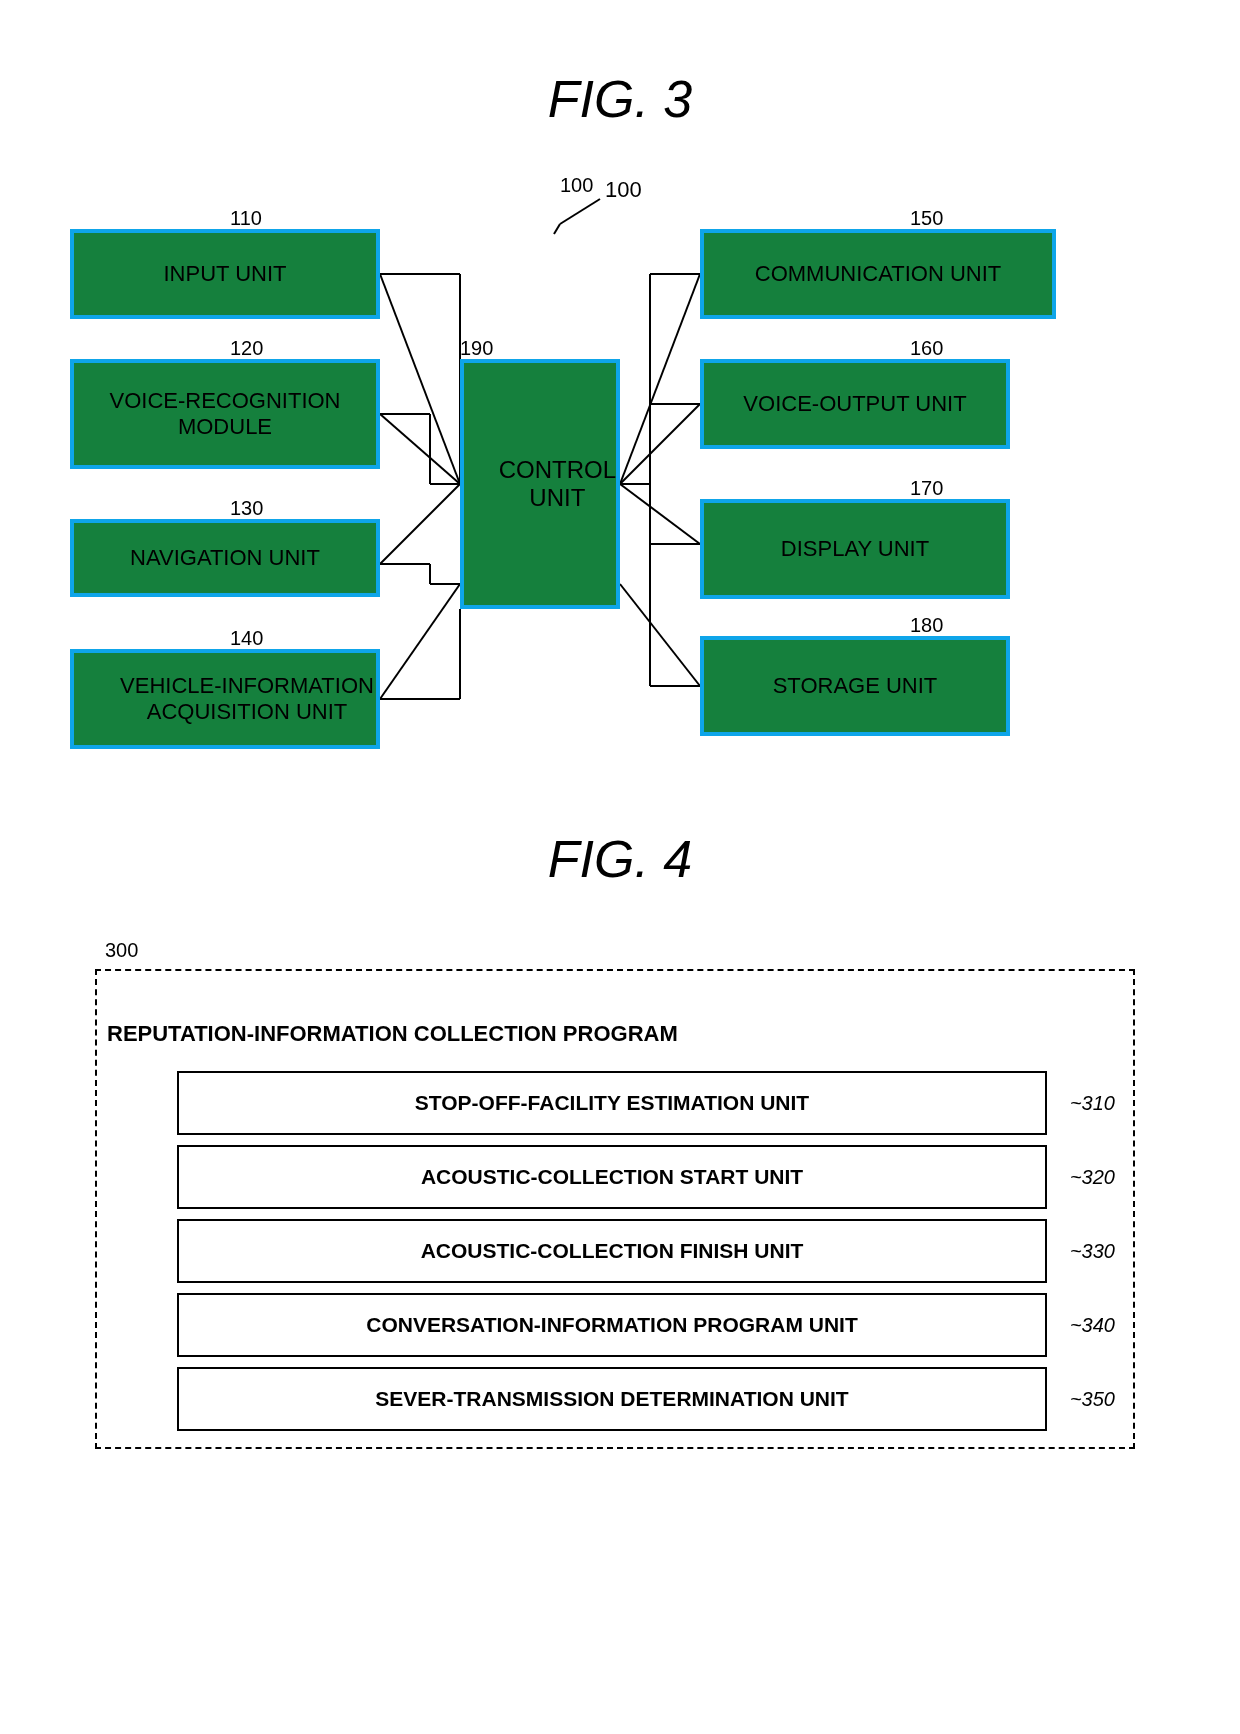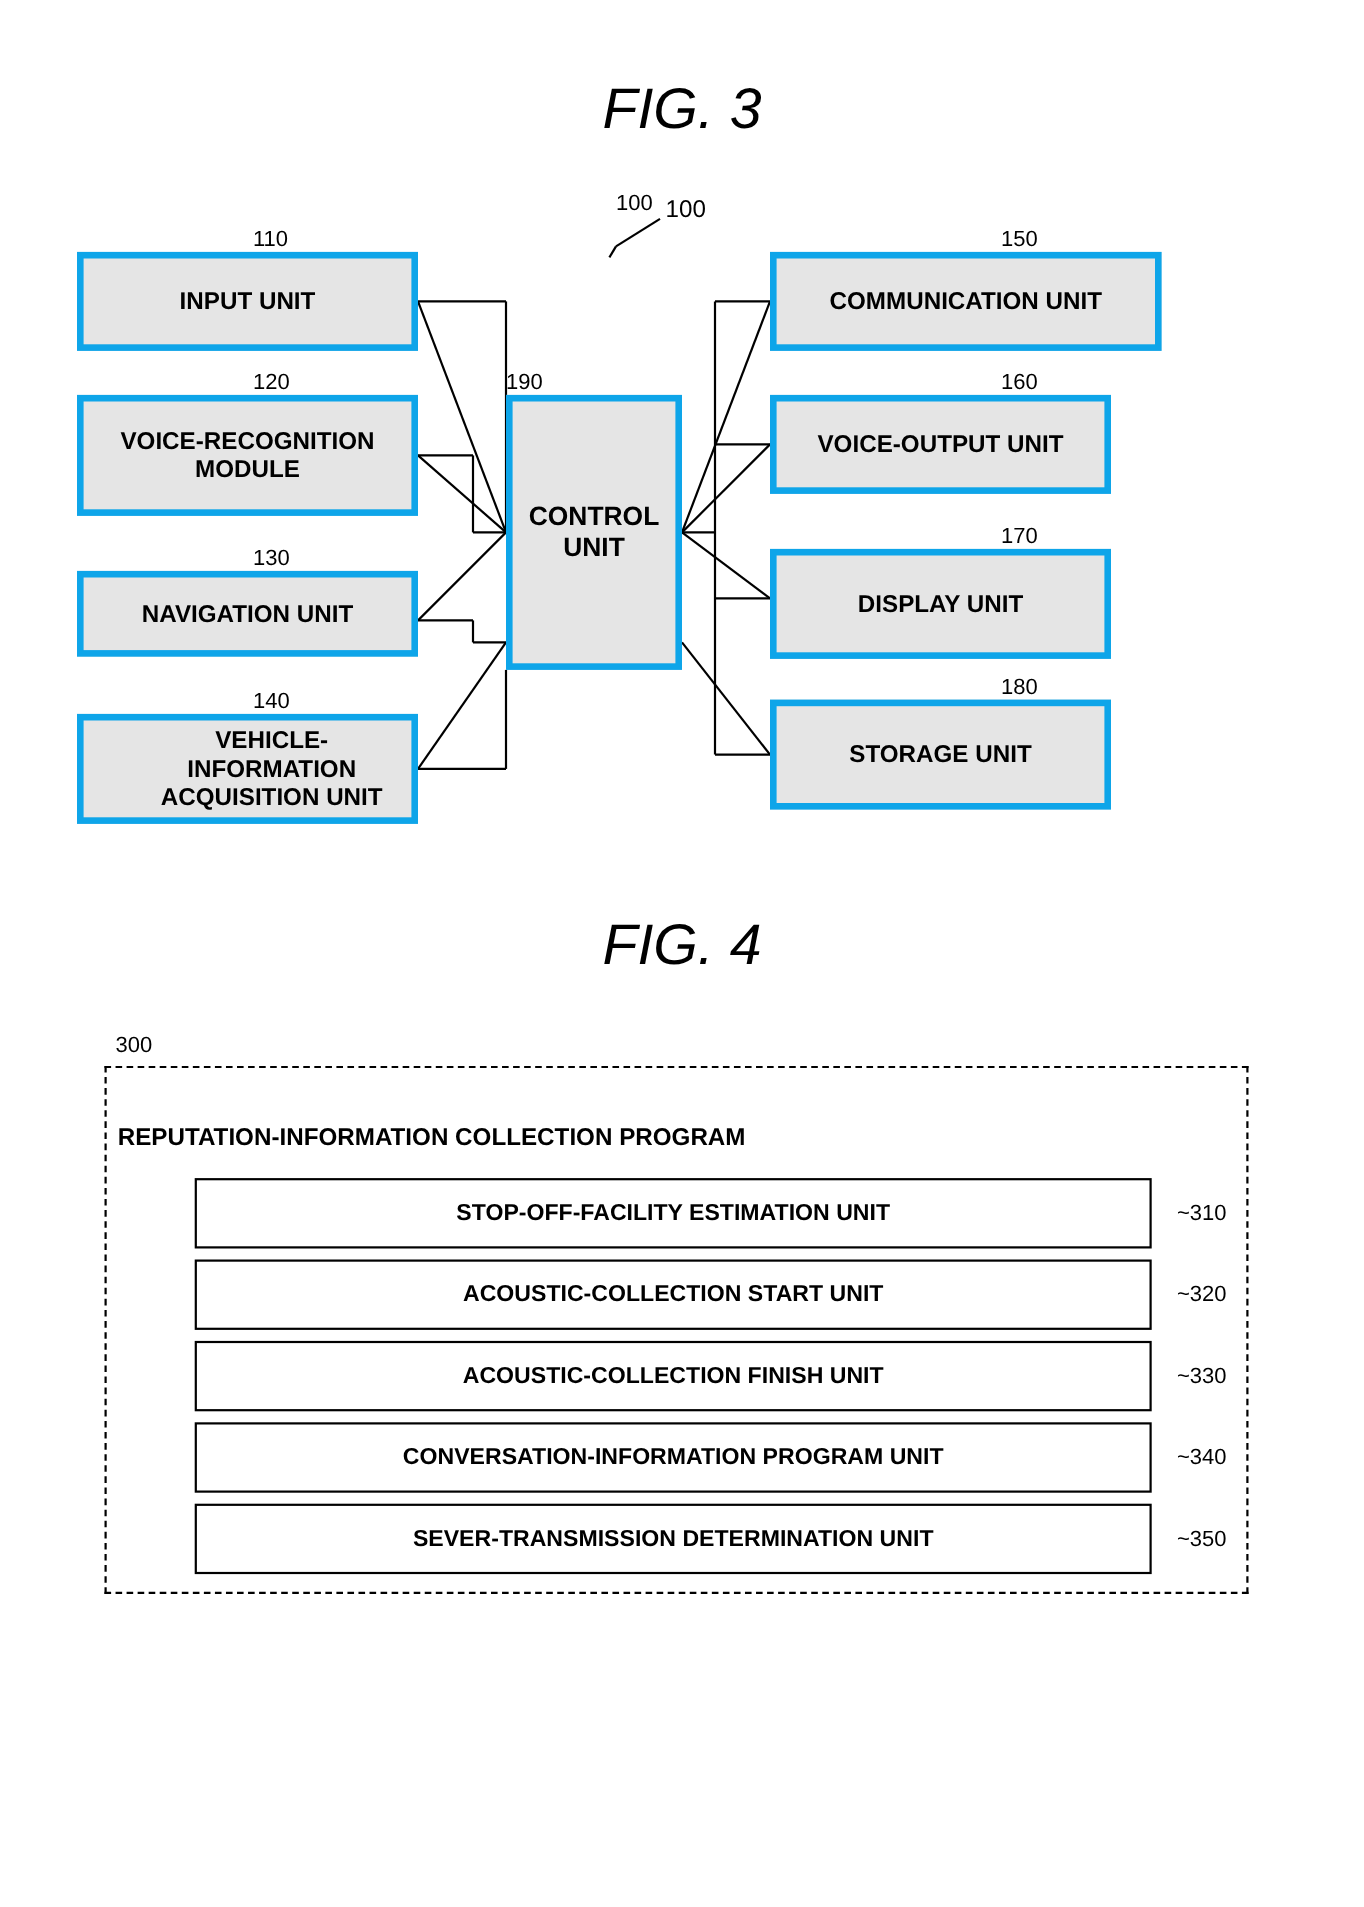--- a/index.html
+++ b/index.html
@@ -37,28 +37,28 @@
     .diagram-container {
       position: relative;
       width: 1100px;
       height: 580px;
       margin: 0 auto;
     }
 
     
     .box {
       position: absolute;
-      border: 6px solid #0ea5e9;
+      border: 4px solid #0ea5e9;
       display: flex;
       align-items: center;
       justify-content: center;
       text-align: center;
       font-size: 22px;
-      font-weight: bold;
-      background: #e5e5e5;
+      font-weight: normal;
+      background: #15803d;
     }
 
     
     .ref-label {
       position: absolute;
       font-size: 20px;
       font-weight: normal;
       font-family: Arial, sans-serif;
     }
 
@@ -161,20 +161,21 @@
       background: #fff;
       position: relative;
     }
 
     .inner-box-ref {
       position: absolute;
       right: -70px;
       font-size: 20px;
       font-weight: normal;
       white-space: nowrap;
+      font-style: italic;
     }
 
     
     .ref-arrow {
       font-size: 20px;
     }
 
     
     .ref-300 {
       position: absolute;
@@ -262,21 +263,21 @@
 MODULE</span>
       </div>
       <div class="box box-navigation">
         <span>NAVIGATION UNIT</span>
       </div>
       <div class="box box-vehicle-info" style="white-space:pre-line;">
         <span style="white-space:pre-line;">VEHICLE-INFORMATION
 ACQUISITION UNIT</span>
       </div>
 
-      <div class="box box-control" style="white-space:pre-line;">
+      <div class="box box-control" style="white-space:pre-line;justify-content:flex-end;">
         <span style="white-space:pre-line;">CONTROL
 UNIT</span>
       </div>
 
       <div class="box box-comm-unit">
         <span>COMMUNICATION UNIT</span>
       </div>
       <div class="box box-voice-output">
         <span>VOICE-OUTPUT UNIT</span>
       </div>

